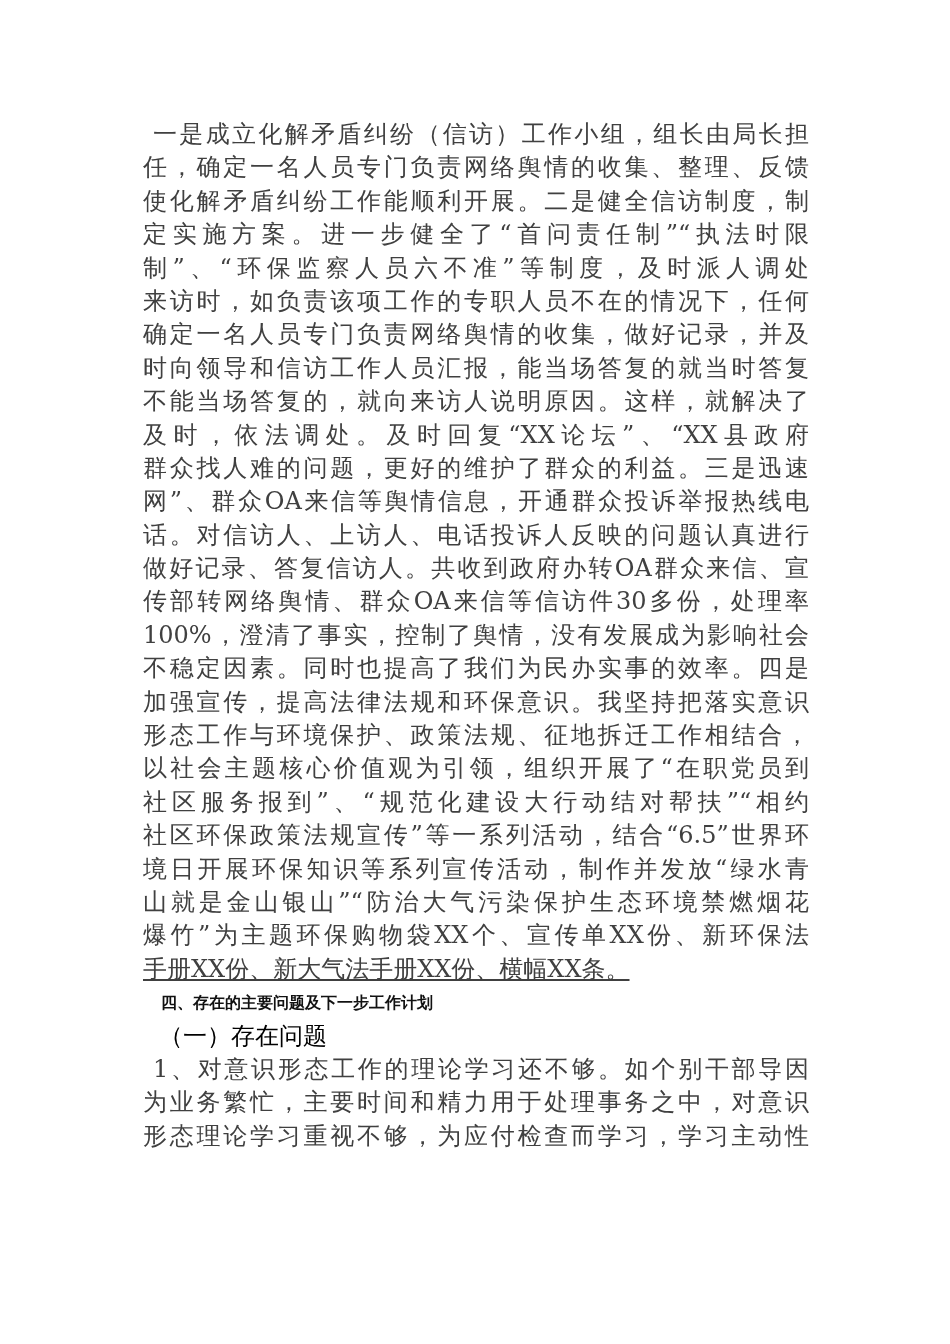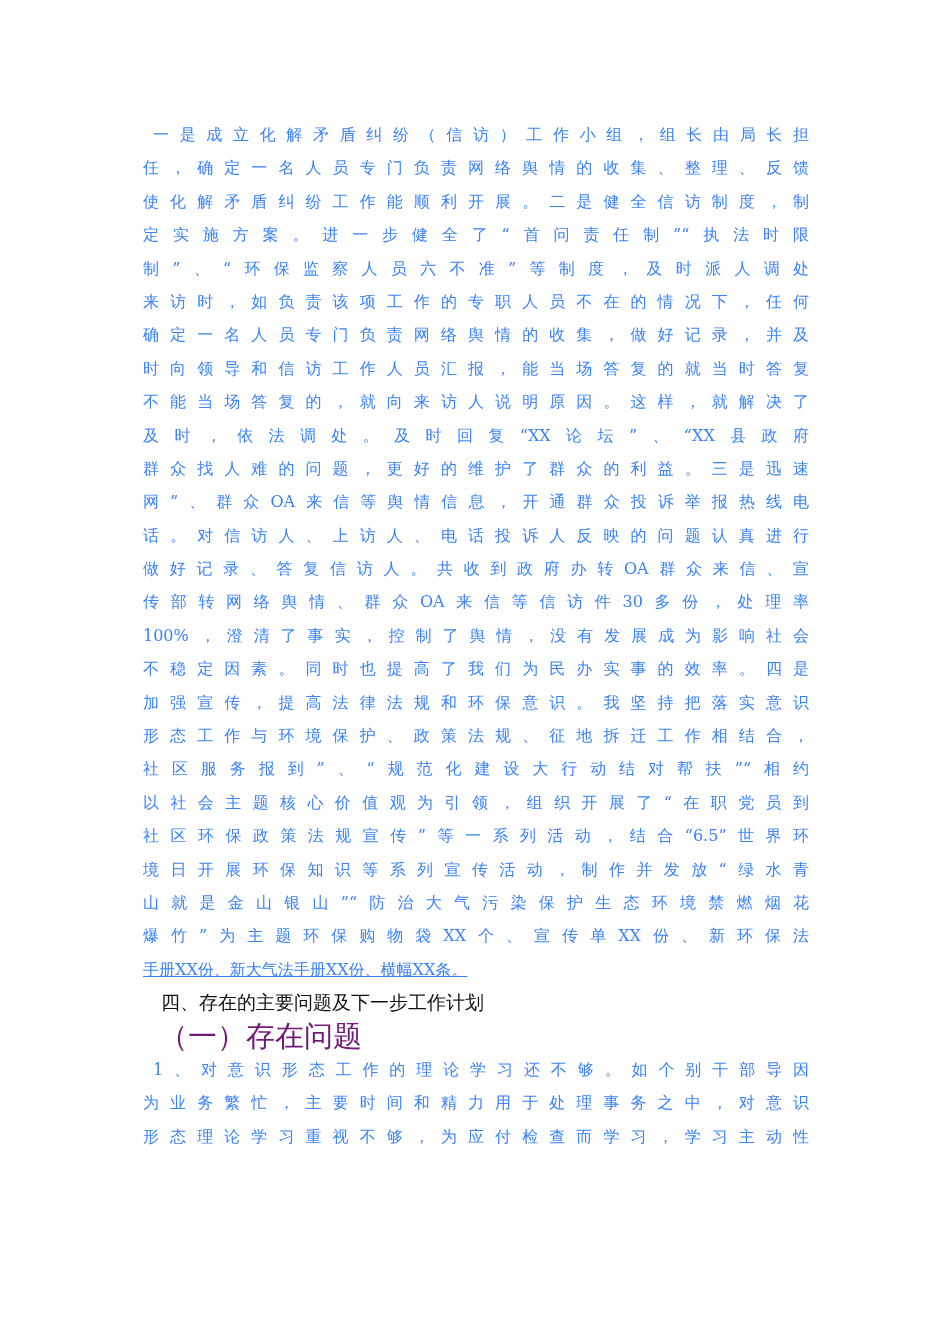--- a/index.html
+++ b/index.html
@@ -1,47 +1,47 @@
 <!DOCTYPE html>
 <html><head>
   <meta charset="utf-8">
   <style>
     html, body { margin: 0; padding: 0; background: #ffffff; }
     body { width: 950px; height: 1344px; position: relative; overflow: hidden; }
     .page { position: absolute; left: 0; top: 0; width: 950px; height: 1344px; background: #fff; }
     .content { position: absolute; left: 143px; top: 118px; width: 666px; }
     .line {
       font-family: "DejaVu Serif", "Liberation Serif", serif;
-      font-size: 16px;
+      font-size: 24px;
       line-height: 33.4px;
       height: 33.4px;
-      color: #3b82f6;
+      color: #404040;
       white-space: nowrap;
       text-align: justify;
       text-align-last: justify;
       letter-spacing: 0px;
     }
     .line.last { text-align-last: left; text-decoration: underline; }
     .line.indent { padding-left: 10px; }
     .heading {
       font-family: "DejaVu Sans", "Liberation Sans", sans-serif;
-      font-size: 19px;
-      font-weight: normal;
+      font-size: 16px;
+      font-weight: bold;
       line-height: 33.4px;
       height: 33.4px;
       color: #111;
       padding-left: 18px;
       white-space: nowrap;
     }
     .subheading {
       font-family: "DejaVu Serif", "Liberation Serif", serif;
-      font-size: 29px;
+      font-size: 24px;
       line-height: 33.4px;
       height: 33.4px;
-      color: #701a75;
+      color: #000000;
       padding-left: 16px;
       white-space: nowrap;
     }
   </style>
 </head>
 <body>
 
 <div class="page">
   <div class="content">
     <div>
@@ -57,22 +57,22 @@
       <div class="line">及时，依法调处。及时回复“XX论坛”、“XX县政府</div>
       <div class="line">群众找人难的问题，更好的维护了群众的利益。三是迅速</div>
       <div class="line">网”、群众OA来信等舆情信息，开通群众投诉举报热线电</div>
       <div class="line">话。对信访人、上访人、电话投诉人反映的问题认真进行</div>
       <div class="line">做好记录、答复信访人。共收到政府办转OA群众来信、宣</div>
       <div class="line">传部转网络舆情、群众OA来信等信访件30多份，处理率</div>
       <div class="line">100%，澄清了事实，控制了舆情，没有发展成为影响社会</div>
       <div class="line">不稳定因素。同时也提高了我们为民办实事的效率。四是</div>
       <div class="line">加强宣传，提高法律法规和环保意识。我坚持把落实意识</div>
       <div class="line">形态工作与环境保护、政策法规、征地拆迁工作相结合，</div>
+      <div class="line">以社会主题核心价值观为引领，组织开展了“在职党员到</div>
       <div class="line">社区服务报到”、“规范化建设大行动结对帮扶”“相约</div>
-      <div class="line">以社会主题核心价值观为引领，组织开展了“在职党员到</div>
       <div class="line">社区环保政策法规宣传”等一系列活动，结合“6.5”世界环</div>
       <div class="line">境日开展环保知识等系列宣传活动，制作并发放“绿水青</div>
       <div class="line">山就是金山银山”“防治大气污染保护生态环境禁燃烟花</div>
       <div class="line">爆竹”为主题环保购物袋XX个、宣传单XX份、新环保法</div>
       <div class="line last">手册XX份、新大气法手册XX份、横幅XX条。</div>
     </div>
 
     <div class="heading">四、存在的主要问题及下一步工作计划</div>
     <div class="subheading">（一）存在问题</div>
 

